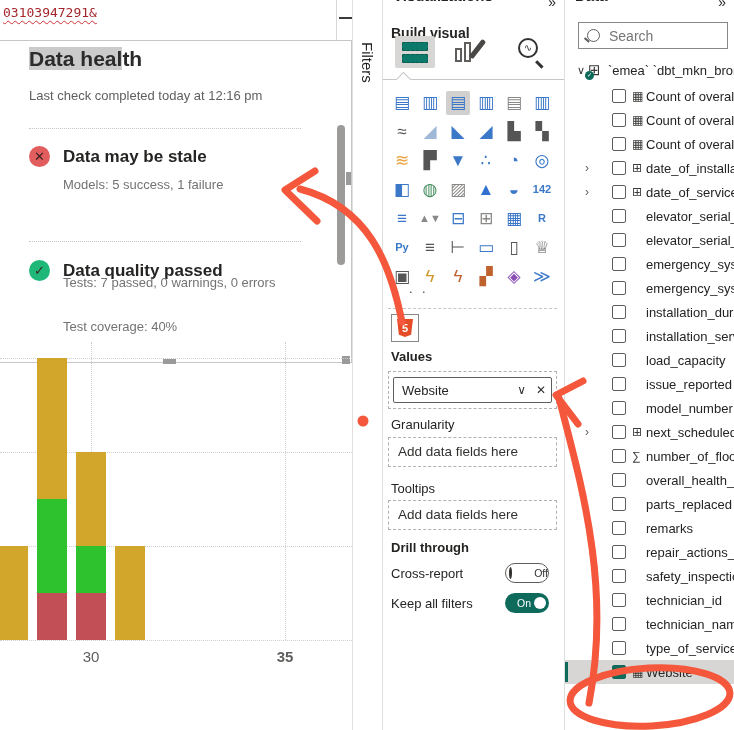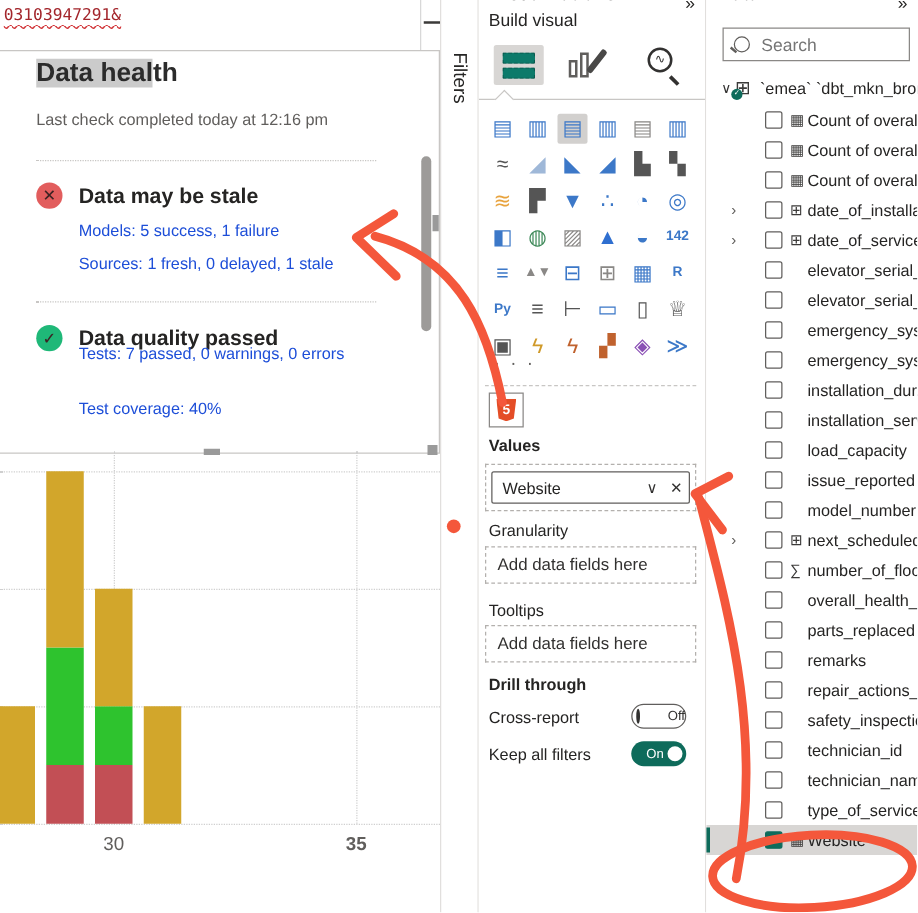--- a/index.html
+++ b/index.html
@@ -15,25 +15,25 @@
   
   #health-card{left:-8px;top:40px;width:360px;height:323px;background:#fff;border:1px solid #c8c6c4;box-sizing:border-box;}
   #health-card .in{position:absolute;}
   .hc-title{left:36px;top:6px;font-size:21px;font-weight:700;color:#2b2b2b;}
   .hc-title .hl{background:#cbcbcb;}
   .hc-sub{left:36px;top:47px;font-size:13px;color:#605e5c;}
   .hc-div{left:36px;width:272px;border-top:1px dotted #c8c6c4;height:0;}
   .stat-icon{width:21px;height:21px;border-radius:50%;color:#3c2323;font-size:13px;font-weight:700;
              display:flex;align-items:center;justify-content:center;}
   .sec-title{font-size:17px;font-weight:700;color:#252423;}
-  .sec-line{font-size:13px;color:#1d4ed8;}
+  .sec-line{font-size:13px;color:#737373;}
   #card-scroll-thumb{left:337px;top:125px;width:8px;height:140px;background:#9d9b99;border-radius:4px;}
   .handle{background:#9a9a9a;}
   
-  #chart{left:0;top:361px;width:352px;height:360px;overflow:hidden;text-align:center;}
+  #chart{left:0;top:342px;width:352px;height:360px;overflow:hidden;text-align:center;}
   .gl-v{position:absolute;top:0;height:298px;border-left:1px dotted #cfcfcf;width:0;}
   .gl-h{position:absolute;left:0;width:352px;border-top:1px dotted #cfcfcf;height:0;}
   .bar-seg{position:absolute;}
   .x-lab{position:absolute;top:306px;font-size:15px;color:#605e5c;transform:translateX(-50%);}
   
   #filters-strip{left:352px;top:0;width:31px;height:730px;background:#fff;border-left:1px solid #e1dfdd;border-right:1px solid #e1dfdd;box-sizing:border-box;}
   #filters-label{left:6px;top:42px;writing-mode:vertical-rl;font-size:15px;color:#252423;}
   
   .pane{top:0;height:730px;background:#fff;box-sizing:border-box;overflow:hidden;}
   #viz-pane{left:383px;width:182px;border-right:1px solid #e1dfdd;}
@@ -114,21 +114,20 @@
 <div class="abs" id="minimize"></div>
 
 <div class="abs" id="health-card">
   <div class="in hc-title"><span class="hl">Data heal</span><span>th</span></div>
   <div class="in hc-sub">Last check completed today at 12:16 pm</div>
   <div class="in hc-div" style="top:87px"></div>
 
   <div class="in stat-icon" style="left: 36px; top: 105px; background: rgb(226, 93, 93);" id="sec1-icon">✕</div>
   <div class="in sec-title" style="left:70px;top:106px">Data may be stale</div>
   <div class="in sec-line" style="left:70px;top:136px">Models: 5 success, 1 failure</div>
-  <div class="in sec-line" style="left:70px;top:162px">Sources: 1 fresh, 0 delayed, 1 stale</div>
 
   <div class="in hc-div" style="top:200px"></div>
 
   <div class="in stat-icon" style="left: 36px; top: 219px; background: rgb(31, 184, 120);" id="sec2-icon">✓</div>
   <div class="in sec-title" style="left:70px;top:220px">Data quality passed</div>
   <div class="in sec-line" style="left:70px;top:234px">Tests: 7 passed, 0 warnings, 0 errors</div>
   <div class="in sec-line" style="left:70px;top:278px">Test coverage: 40%</div>
 </div>
 <div class="abs" id="card-scroll-thumb"></div>
 <div class="abs handle" style="left:346px;top:172px;width:5px;height:13px"></div>
@@ -154,21 +153,21 @@
     <div class="bar-seg" style="left: 114.8px; width: 30px; height: 94px; top: 204px; background: rgb(210, 166, 43);"></div>
   </div>
 
 <div class="abs" id="filters-strip">
   <div class="abs" id="filters-label">Filters</div>
 </div>
 
 <div class="abs pane" id="viz-pane">
   <div class="pane-title">Visualizations</div>
   <div class="collapse">»</div>
-  <div class="sec-label" style="top:8px;font-weight:400;font-size:14px">Build visual</div>
+  <div class="sec-label" style="top:25px;font-weight:700;font-size:14px">Build visual</div>
 
   <div class="abs" id="tab-build">
     <span class="bar"></span>
     <span class="bar"></span>
   </div>
   <div class="abs" id="tab-format">
     <span class="b1"></span>
     <span class="b2"></span>
     <span class="brush"></span>
   </div>

